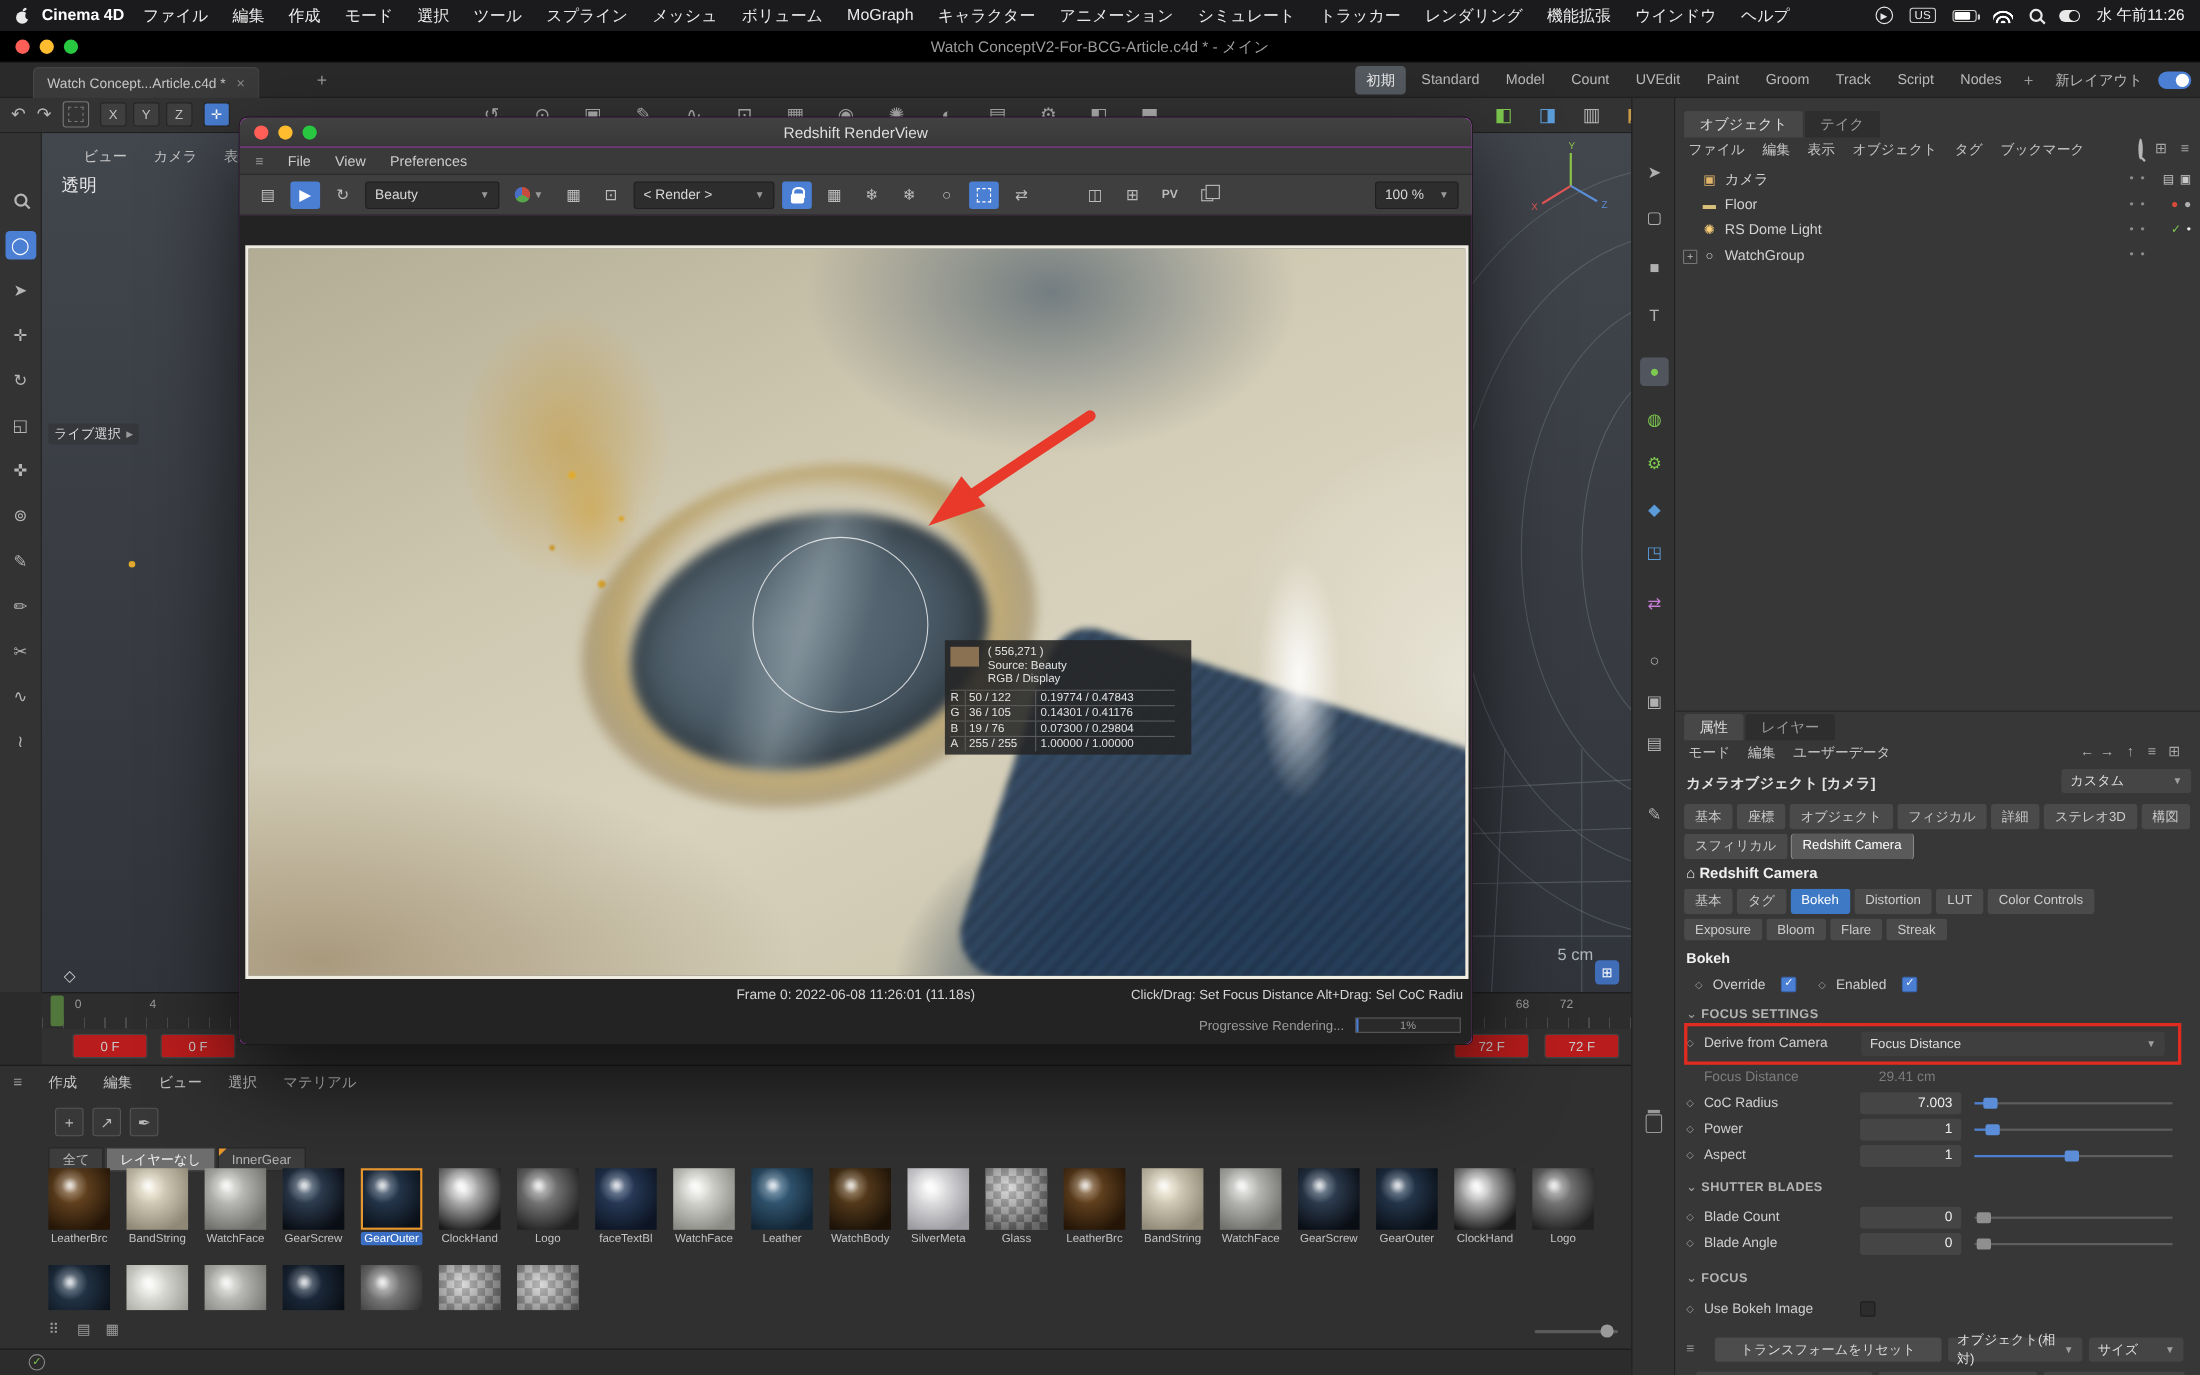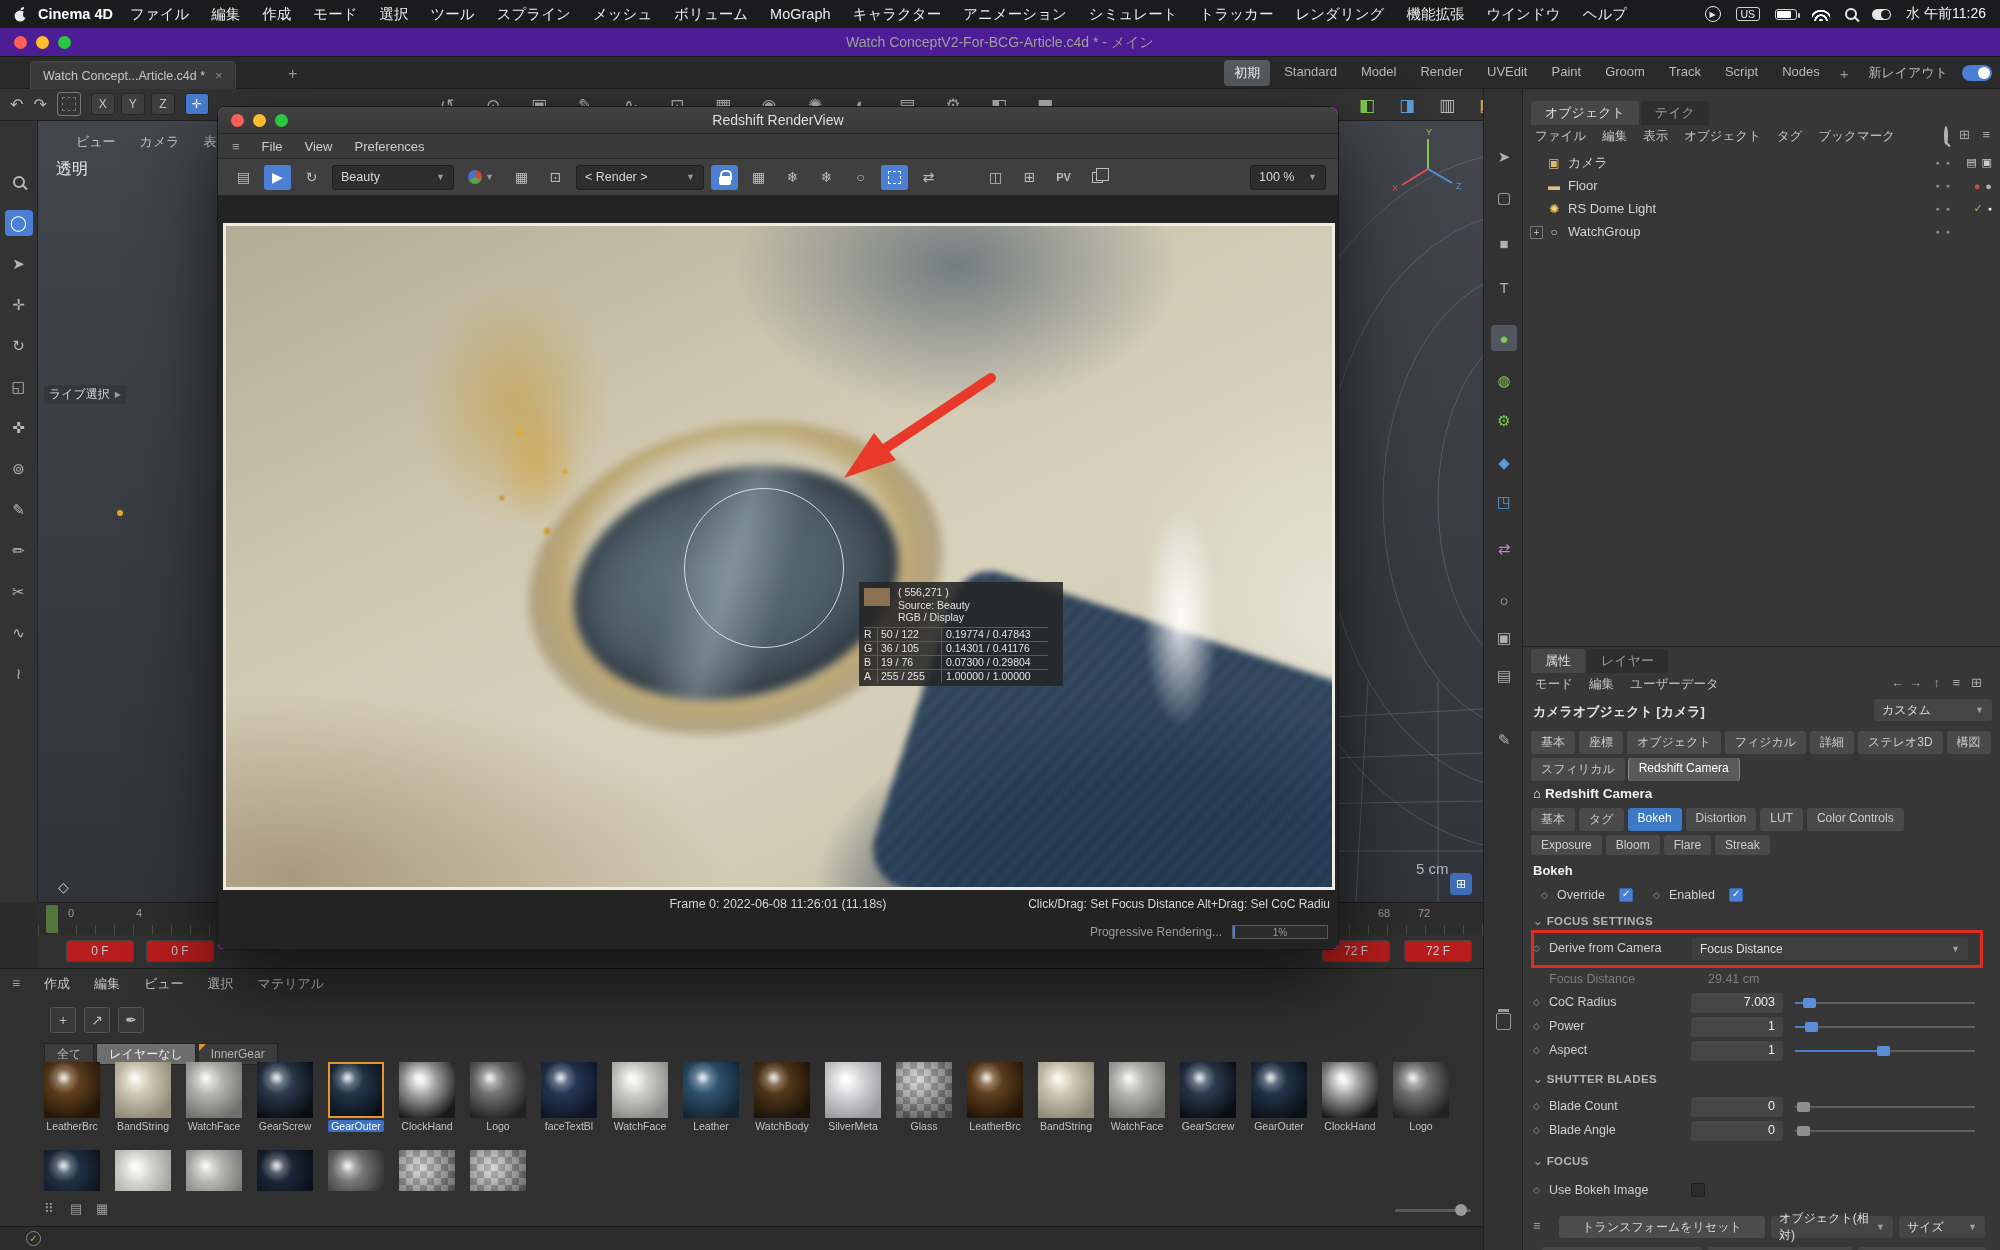--- a/index.html
+++ b/index.html
@@ -19,21 +19,21 @@
 .batt::after{content:"";position:absolute;right:-4px;top:3px;width:2px;height:5px;background:#cfcfcf;border-radius:1px}
 .wifi{width:18px;height:13px;background:radial-gradient(circle at 50% 100%,#fff 0 2px,transparent 2.5px),radial-gradient(circle at 50% 100%,transparent 0 4.5px,#fff 5px 6.5px,transparent 7px),radial-gradient(circle at 50% 100%,transparent 0 9px,#fff 9.5px 11px,transparent 11.5px)}
 .mag{width:12px;height:12px;border:2px solid #b5b5b5;border-radius:50%;position:relative;flex:0 0 auto}
 .mag::after{content:"";position:absolute;width:7px;height:2px;background:#b5b5b5;transform:rotate(45deg);right:-5px;bottom:-2px}
 .mag.w{border-color:#e8e8e8}.mag.w::after{background:#e8e8e8}
 .cc{width:19px;height:11px;border-radius:6px;background:#e8e8e8;position:relative}
 .cc::after{content:"";position:absolute;right:1px;top:1px;width:9px;height:9px;border-radius:50%;background:#1b1b1d}
 #menubar .clock{font-size:14px;color:#f2f2f2;white-space:nowrap}
 
 
-#titlebar{position:absolute;left:0;top:28px;width:2000px;height:29px;background:#4c1d95;border-bottom:1px solid #1c1c1c}
+#titlebar{position:absolute;left:0;top:28px;width:2000px;height:29px;background:#000000;border-bottom:1px solid #1c1c1c}
 .tl{width:13px;height:13px;border-radius:50%}
 .tl.red{background:#ff5f57}.tl.yel{background:#febc2e}.tl.grn{background:#28c840}
 #titlebar .lights{position:absolute;left:14px;top:8px;display:flex;gap:9px}
 #titlebar .wt{position:absolute;left:0;right:0;top:6px;text-align:center;color:#9e9e9e;font-size:14px}
 
 
 #tabbar{position:absolute;left:0;top:57px;width:2000px;height:32px;background:#2a2a2a;border-bottom:1px solid #1e1e1e}
 .doctab{position:absolute;left:30px;top:4px;height:28px;background:#3a3a3a;border:1px solid #474747;border-bottom:none;border-radius:5px 5px 0 0;display:flex;align-items:center;gap:10px;padding:0 12px;font-size:12.5px;color:#c6c6c6}
 .doctab .x{color:#8a8a8a;font-size:13px}
 .newtab{position:absolute;left:288px;top:8px;color:#9a9a9a;font-size:16px}
@@ -191,21 +191,21 @@
  radial-gradient(ellipse 150px 190px at 26% 27%, rgba(196,148,44,.5), transparent 65%),
  radial-gradient(ellipse 620px 260px at 6% 98%, rgba(112,86,50,.45), transparent 70%),
  linear-gradient(155deg,#b3ac94 0%,#cfc8b1 35%,#d8d2bd 60%,#c6bfa6 100%)}
 .rv-bezel{position:absolute;left:300px;top:200px;width:420px;height:305px;border-radius:50%;transform:rotate(-14deg);background:radial-gradient(ellipse at 50% 46%,rgba(70,85,96,0) 50%,rgba(175,143,70,.6) 59%,rgba(120,95,45,.4) 69%,transparent 78%);filter:blur(5px)}
 .rv-face{position:absolute;left:345px;top:243px;width:330px;height:228px;border-radius:50%;transform:rotate(-14deg);background:radial-gradient(ellipse at 42% 42%,#5d6f7c 0%,#465866 45%,#334250 75%,#2a3744 100%);box-shadow:inset 0 0 46px rgba(0,0,0,.55);filter:blur(5px);opacity:.94}
 .rv-face::after{content:"";position:absolute;inset:0;border-radius:50%;background:linear-gradient(120deg,transparent 35%,rgba(215,230,235,.3) 48%,transparent 62%)}
 .rv-strap{position:absolute;right:-50px;bottom:-70px;width:480px;height:330px;transform:rotate(18deg);border-radius:40px;background:repeating-linear-gradient(115deg,#2c4664 0 6px,#1d3148 6px 12px);filter:blur(3px);opacity:.92}
 .rv-glint{position:absolute;left:880px;top:220px;width:150px;height:340px;background:radial-gradient(ellipse 55px 160px at 50% 50%,rgba(255,255,255,.9),transparent 70%);filter:blur(2px)}
 .rv-dust{position:absolute;left:240px;top:140px;width:180px;height:220px;background:radial-gradient(circle 3px at 30% 30%,#e0ab2e 0 3px,transparent 4px),radial-gradient(circle 2px at 55% 48%,#d9a42c 0 2px,transparent 3px),radial-gradient(circle 2px at 20% 60%,#c9962a 0 2px,transparent 3px),radial-gradient(circle 3px at 45% 75%,#d9a42c 0 3px,transparent 4px),radial-gradient(ellipse 60px 90px at 40% 45%,rgba(210,160,50,.45),transparent 70%);filter:blur(1px)}
 .rv-coc{position:absolute;left:458px;top:262px;width:160px;height:160px;border:1.5px solid rgba(255,255,255,.75);border-radius:50%}
-.rv-pixelinfo{position:absolute;left:633px;top:356px;width:204px;background:rgba(38,38,38,.88);color:#e2e2e2;font-family:"DejaVu Sans Mono","Liberation Mono",monospace;font-size:10.5px;padding:4px 15px 3px 5px}
+.rv-pixelinfo{position:absolute;left:633px;top:356px;width:224px;background:rgba(38,38,38,.88);color:#e2e2e2;font-family:"DejaVu Sans Mono","Liberation Mono",monospace;font-size:10.5px;padding:4px 15px 3px 5px}
 .pi-head{display:flex;gap:8px;margin-bottom:3px}
 .pi-swatch{width:26px;height:18px;background:#8a7152;flex:0 0 auto;margin-top:2px}
 .pi-lines div{line-height:12.5px}
 .pi-row{display:flex;border-top:1px solid #5a5a5a;line-height:13px}
 .pi-ch{width:14px;border-right:1px solid #5a5a5a}
 .pi-v8{width:64px;border-right:1px solid #5a5a5a;padding-left:3px}
 .pi-vf{flex:1;padding-left:4px}
 .rv-framestatus{position:absolute;left:0;right:0;top:701px;text-align:center;font-size:12.5px;color:#d6d6d6}
 .rv-hint{position:absolute;right:8px;top:701px;font-size:12px;color:#d6d6d6}
 .rv-progress{position:absolute;right:10px;top:729px;display:flex;align-items:center;gap:10px;font-size:12px;color:#9a9a9a}
@@ -273,21 +273,21 @@
       <span>Watch Concept...Article.c4d *</span>
       <span class="x">×</span>
     </div>
     <span class="newtab">+</span>
     <div class="layouts">
       <span style="display:flex;gap:4px">
 
       <span class="lt active">初期</span>
           <span class="lt">Standard</span>
           <span class="lt">Model</span>
-          <span class="lt">Render</span>
+          <span class="lt">Count</span>
           <span class="lt">UVEdit</span>
           <span class="lt">Paint</span>
           <span class="lt">Groom</span>
           <span class="lt">Track</span>
           <span class="lt">Script</span>
           <span class="lt">Nodes</span>
         </span>
       <span class="lplus">+</span>
       <span class="lt">新レイアウト</span>
       <span class="sw"></span>

